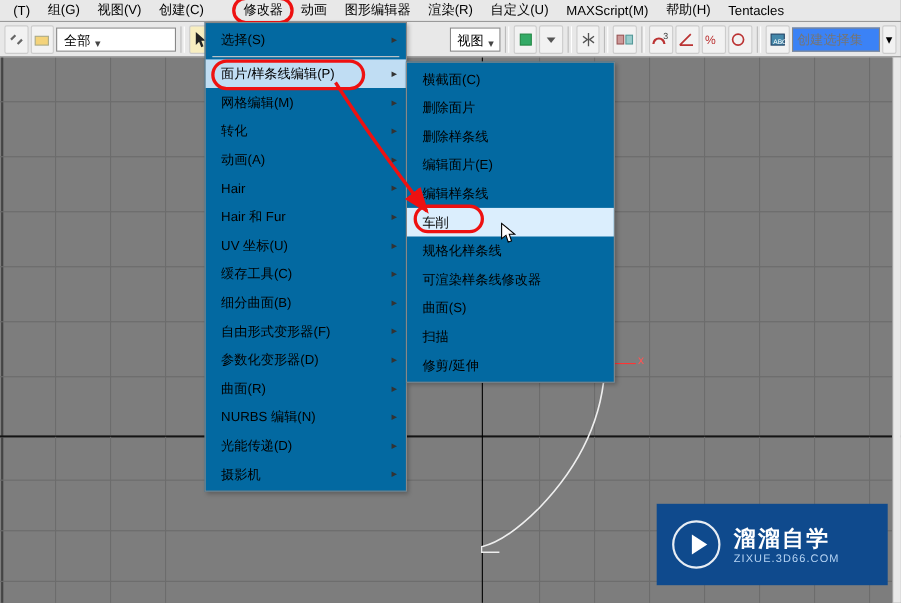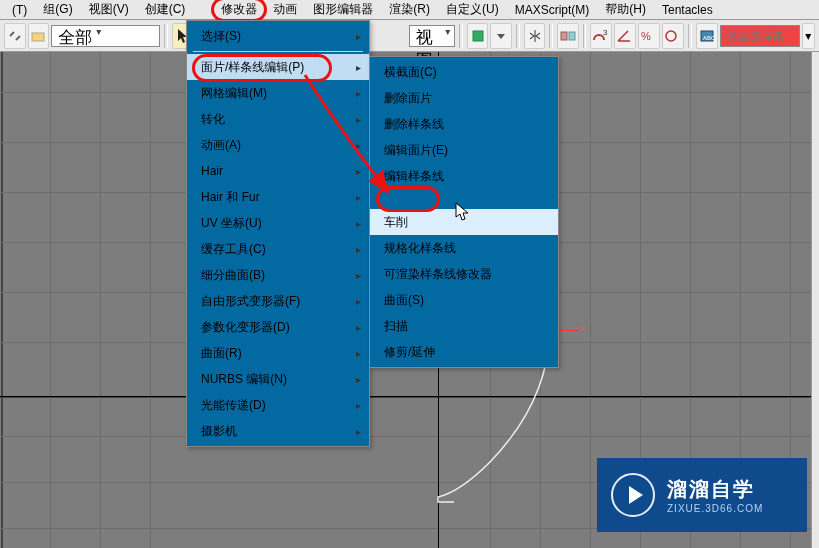--- a/index.html
+++ b/index.html
@@ -48,28 +48,28 @@
   }
   .toolbar .sep { width: 4px; height: 24px; border-left: 1px solid #bbb; border-right: 1px solid #fff; margin: 0 2px; }
   .tool-btn {
     width: 26px; height: 26px;
     border: 1px solid #ccc;
     background: #f2f2f2;
     display: flex; align-items: center; justify-content: center;
     border-radius: 2px;
   }
   .tool-dropdown {
-    height: 22px; border: 1px solid #888; background: #fff; font-size: 17px;
-    display: flex; align-items: flex-start; padding: 0 4px 0 6px; gap: 4px;
+    height: 22px; border: 1px solid #888; background: #fff; font-size: 12px;
+    display: flex; align-items: flex-end; padding: 0 4px 0 6px; gap: 4px;
   }
   .tool-dropdown::after { content: '▾'; font-size: 10px; color: #444; }
   .tool-dropdown.view { width: 54px; }
   .tool-dropdown.allfilter { width: 130px; }
   .tool-input {
-    height: 22px; width: 80px; border: 1px solid #888; background: #ef4444; font-size: 12px;
+    height: 22px; width: 80px; border: 1px solid #888; background: #3b82f6; font-size: 12px;
     padding: 0 4px;
   }
 
   
   .viewport {
     position: absolute;
     top: 52px; left: 0; right: 0; bottom: 0;
     background: #7d7d7d;
   }
   .grid-vert, .grid-horz {
@@ -128,21 +128,20 @@
     width: 184px;
   }
   .menu2 {
     top: 56px;
     left: 369px;
     width: 190px;
   }
   .menu-item.hovered {
     background: #dbeefd;
     color: #000;
-    margin-top: 20px;
   }
 
   
   .red-oval {
     position: absolute;
     border: 3px solid #e11;
     border-radius: 16px;
     pointer-events: none;
     z-index: 300;
   }

